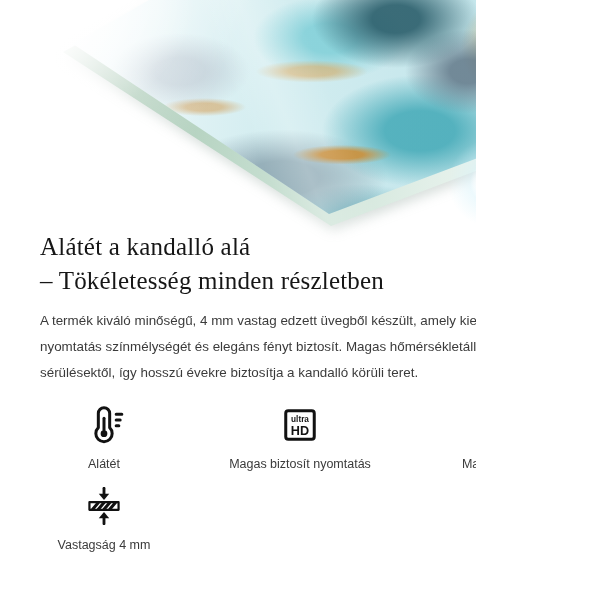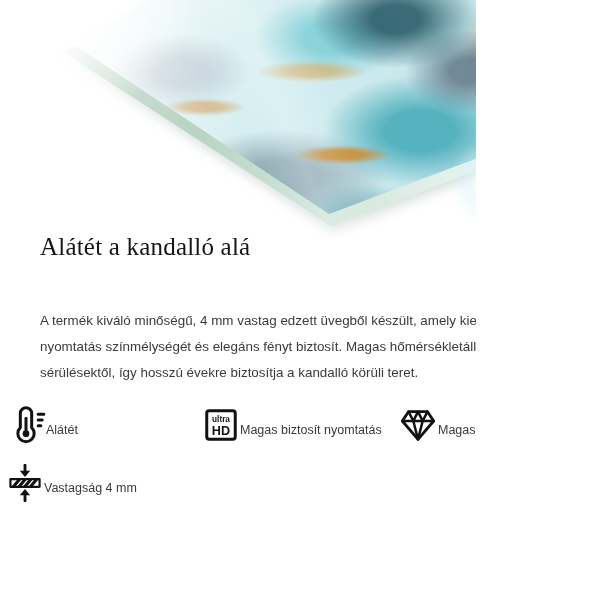--- a/index.html
+++ b/index.html
@@ -62,21 +62,21 @@
   .desc {
     position:absolute; left:40px; top:308px; width:512px; margin:0;
     font-size:13.4px; line-height:26px; color:#3b3b3b;
   }
 
   
   .features {
     position:absolute; left:6px; top:402px; width:588px;
     display:grid; grid-template-columns:repeat(3,1fr); row-gap:12px;
   }
-  .feature { display:flex; flex-direction:row; align-items:center; }
+  .feature { display:flex; flex-direction:column; align-items:center; }
   .icon-wrap { height:46px; display:flex; align-items:center; justify-content:center; }
   .feature svg { stroke:#121212; fill:none; stroke-linecap:round; stroke-linejoin:round; }
   .feature .flat { stroke-linecap:butt; }
   .feature .label { margin-top:9px; font-size:12.5px; color:#3a3a3a; text-align:center; }
   svg text { font-family:"Liberation Sans", sans-serif; font-weight:bold; fill:#121212; stroke:none; }
 </style>
 </head>
 <body>
 
 <div class="page">
@@ -89,20 +89,21 @@
     <div class="hero-fade"></div>
     <div class="sparkle">
       <i class="ray r1"></i>
         <i class="ray r2"></i>
         <i class="core"></i>
     </div>
   </section>
 
   <h1 class="title">
     <span>Alátét a kandalló alá</span><br>
+    <span>– Tökéletesség minden részletben</span>
   </h1>
 
   <p class="desc">A termék kiváló minőségű, 4 mm vastag edzett üvegből készült, amely kiemeli a nyomtatás színmélységét és elegáns fényt biztosít. Magas hőmérsékletálló, és védi a sérülésektől, így hosszú évekre biztosítja a kandalló körüli teret.</p>
 
   <div class="features">
 
     <div class="feature">
       <div class="icon-wrap">
         <svg width="40" height="40" viewBox="0 0 24 24" stroke-width="1.8">
           <path d="M8.6 13.6 V5 a3.4 3.4 0 0 1 6.8 0 v8.6 a4.9 4.9 0 1 1 -6.8 0 Z"></path>

